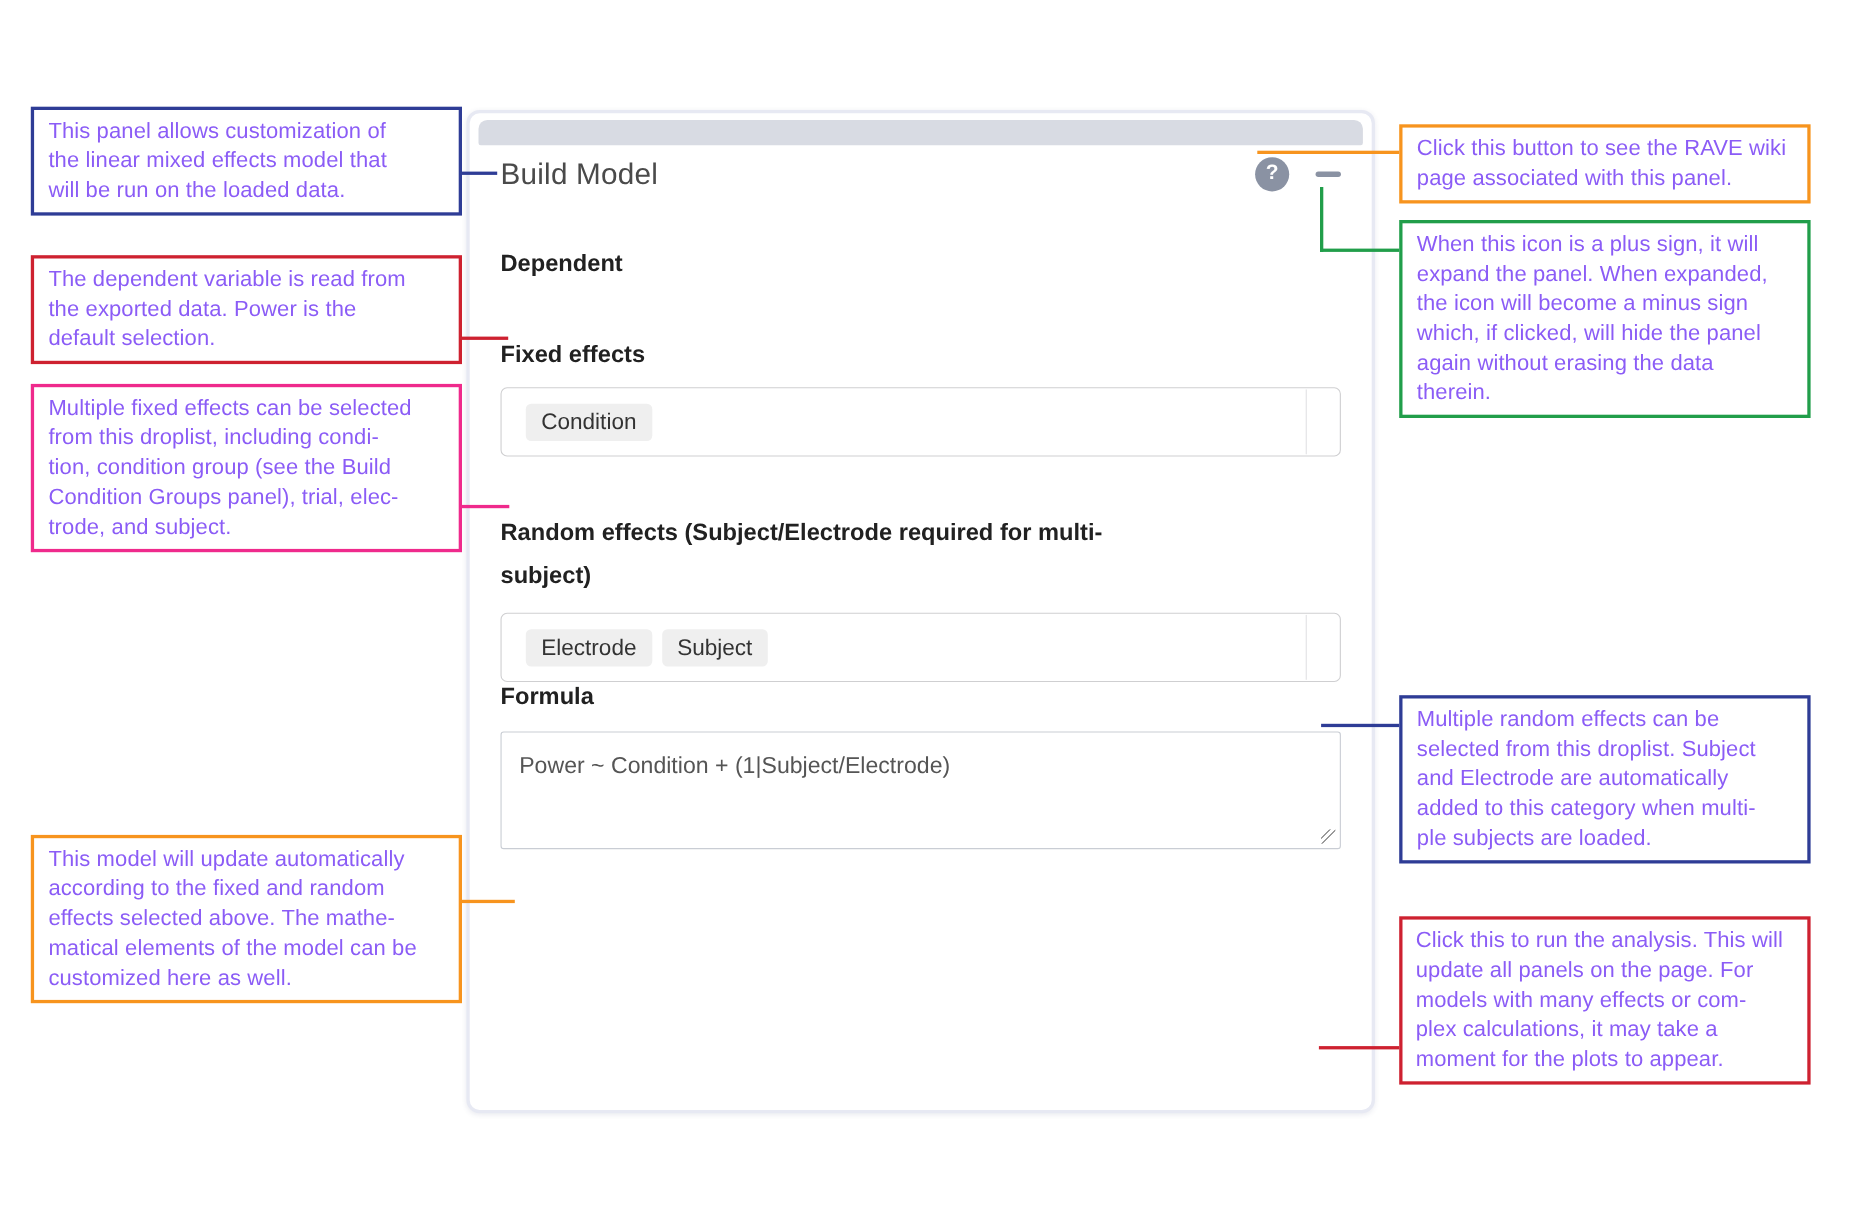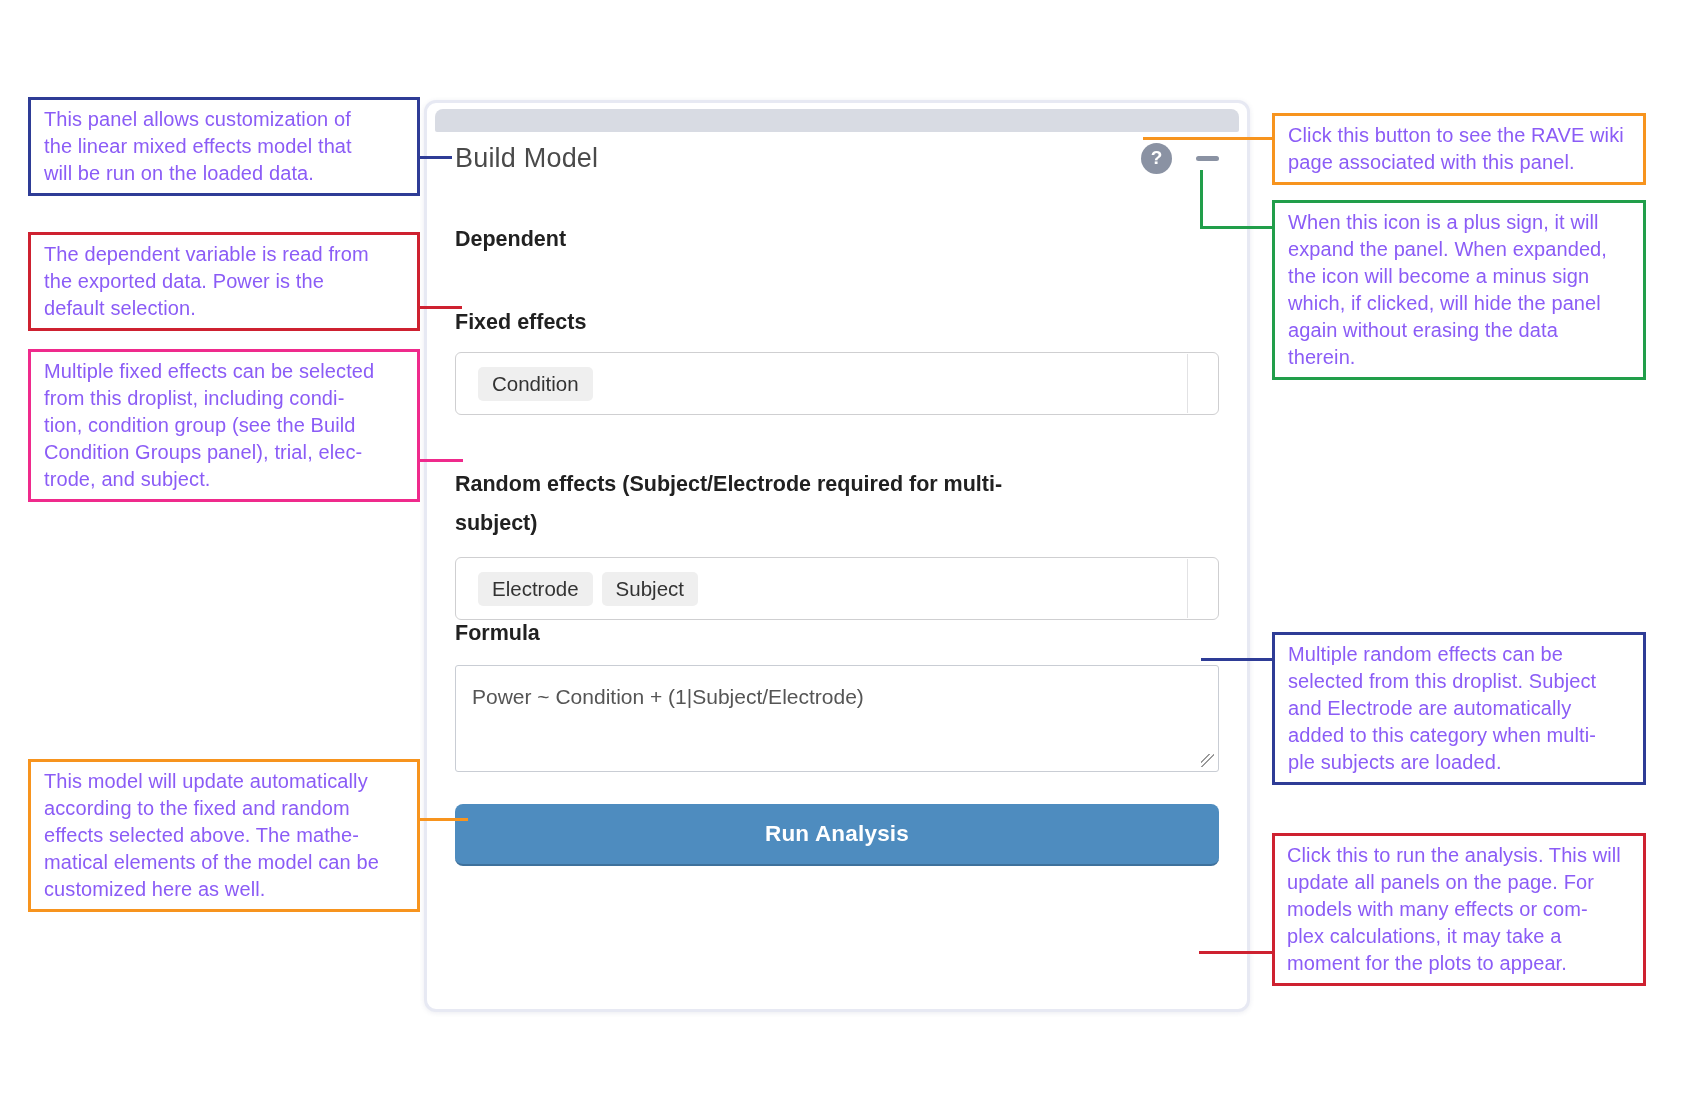--- a/index.html
+++ b/index.html
@@ -161,21 +161,20 @@
       <span class="tag">Subject</span>
       <span class="input-divider"></span>
     </div>
 
     <div class="field-label lbl-formula">Formula</div>
     <div class="formula-area">
       <span>Power ~ Condition + (1|Subject/Electrode)</span>
       <span class="resize-handle"></span>
     </div>
 
-    <button class="run-button">Run Analysis</button>
   </div>
 </div>
 
 <div class="callout callout-left" style="top: 97px; border-color: rgb(46, 60, 150);">This panel allows customization of
 the linear mixed effects model that
 will be run on the loaded data.</div>
 <div class="callout callout-left" style="top: 232px; border-color: rgb(206, 33, 48);">The dependent variable is read from
 the exported data. Power is the
 default selection.</div>
 <div class="callout callout-left" style="top: 349px; border-color: rgb(239, 42, 140);">Multiple fixed effects can be selected

